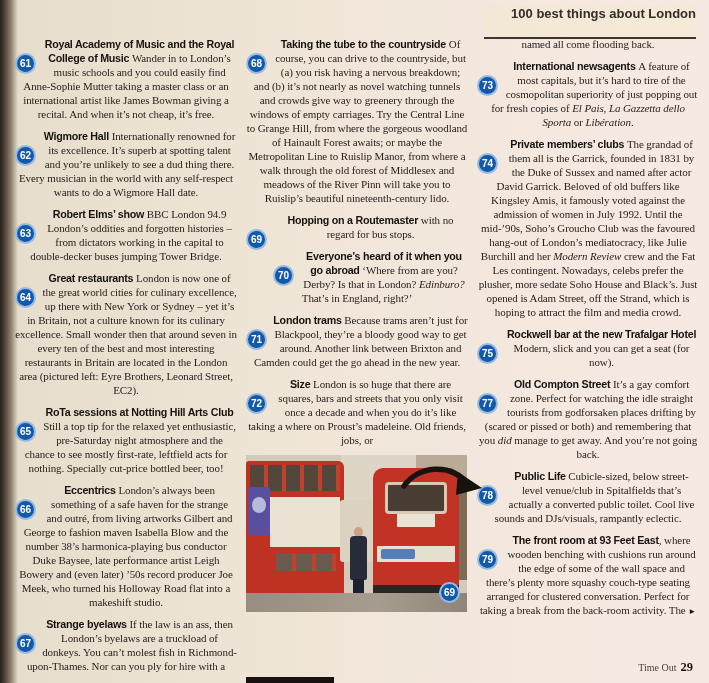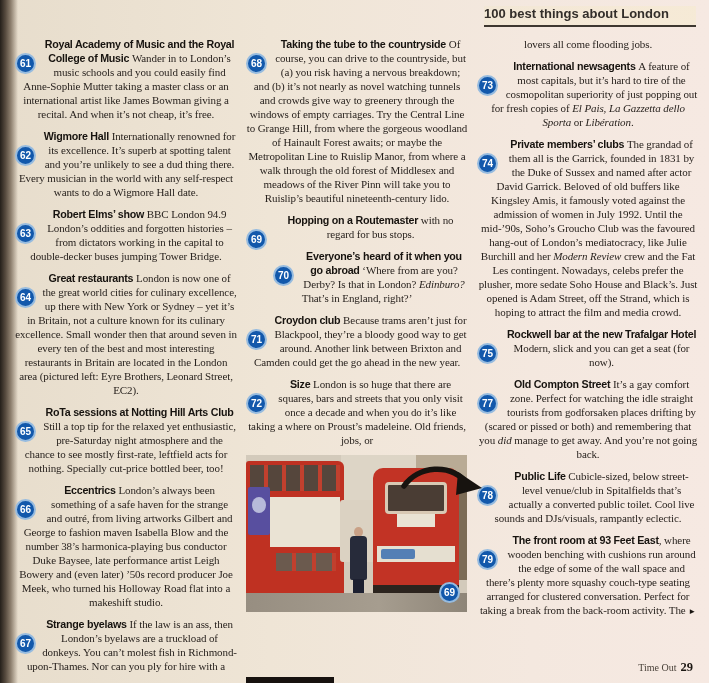--- a/index.html
+++ b/index.html
@@ -11,21 +11,21 @@
   .page{
     position:absolute;inset:0;
     background:linear-gradient(90deg,#e7ddcc 0%,#efe5d6 38%,#f4e8df 75%,#f6e9e2 100%);
   }
   .binding{
     position:absolute;left:0;top:0;width:18px;height:100%;
     background:linear-gradient(90deg,#241f1a 0%,#564a3e 30%,#8d7f6e 60%,rgba(141,127,110,0) 100%);
   }
   .page-header{
     position:absolute;top:6px;right:13px;width:212px;
-    padding-bottom:4px;
+    text-align:right;padding-bottom:16px;
     border-bottom:2px solid #3e3730;
     font-family:"Liberation Sans", sans-serif;
     font-weight:600;font-size:13px;letter-spacing:0;color:#33\2e 2a;color:#332e2a;
     background:linear-gradient(90deg,rgba(240,230,190,0.25),rgba(246,235,200,0.45));
   }
   .cols{
     position:absolute;left:15px;top:37px;width:686px;height:640px;
     display:flex;gap:9px;overflow:hidden;
   }
   .col{width:222px;overflow:hidden;}
@@ -132,21 +132,21 @@
         <div class="item">
           <span class="badge">69</span>
           <p class="body"><span class="b">Hopping on a Routemaster </span><span>with no regard for bus stops.</span></p>
         </div>
         <div class="item">
           <span class="badge">70</span>
           <p class="body"><span class="b">Everyone’s heard of it when you go abroad </span><span>‘Where from are you? Derby? Is that in London? </span><span class="i">Edinburo?</span><span> That’s in England, right?’</span></p>
         </div>
         <div class="item">
           <span class="badge">71</span>
-          <p class="body"><span class="b">Croydon club </span><span>Because trams aren’t just for Blackpool, they’re a bloody good way to get around. Another link between Brixton and Camden could get the go ahead in the new year.</span></p>
+          <p class="body"><span class="b">London trams </span><span>Because trams aren’t just for Blackpool, they’re a bloody good way to get around. Another link between Brixton and Camden could get the go ahead in the new year.</span></p>
         </div>
         <div class="item">
           <span class="badge">72</span>
           <p class="body"><span class="b">Size </span><span>London is so huge that there are squares, bars and streets that you only visit once a decade and when you do it’s like taking a where on Proust’s madeleine. Old friends, jobs, or</span></p>
         </div>
         <div id="photo-block" class="photo-block">
   <div class="ph bldg1"></div>
   <div class="ph bldg2"></div>
   <div class="ph foliage"></div>
   <div class="ph bus-left">
@@ -166,21 +166,21 @@
   <div class="ph conductor">
     <div class="head"></div>
     <div class="coat"></div>
     <div class="legs"></div>
   </div>
   <div class="ph road"></div>
   <span class="badge photo-badge">69</span>
 </div>
       </div>
     <div class="col">
-        <p class="body cont"><span>lovers all come flooding jobs.</span></p>
+        <p class="body cont"><span>named all come flooding back.</span></p>
         <div class="item">
           <span class="badge">73</span>
           <p class="body"><span class="b">International newsagents </span><span>A feature of most capitals, but it’s hard to tire of the cosmopolitan superiority of just popping out for fresh copies of </span><span class="i">El Pais, La Gazzetta dello Sporta</span><span> or </span><span class="i">Libération</span><span>.</span></p>
         </div>
         <div class="item">
           <span class="badge">74</span>
           <p class="body"><span class="b">Private members’ clubs </span><span>The grandad of them all is the Garrick, founded in 1831 by the Duke of Sussex and named after actor David Garrick. Beloved of old buffers like Kingsley Amis, it famously voted against the admission of women in July 1992. Until the mid-’90s, Soho’s Groucho Club was the favoured hang-out of London’s mediatocracy, like Julie Burchill and her </span><span class="i">Modern Review</span><span> crew and the Fat Les contingent. Nowadays, celebs prefer the plusher, more sedate Soho House and Black’s. Just opened is Adam Street, off the Strand, which is hoping to attract the film and media crowd.</span></p>
         </div>
         <div class="item">
           <span class="badge">75</span>

